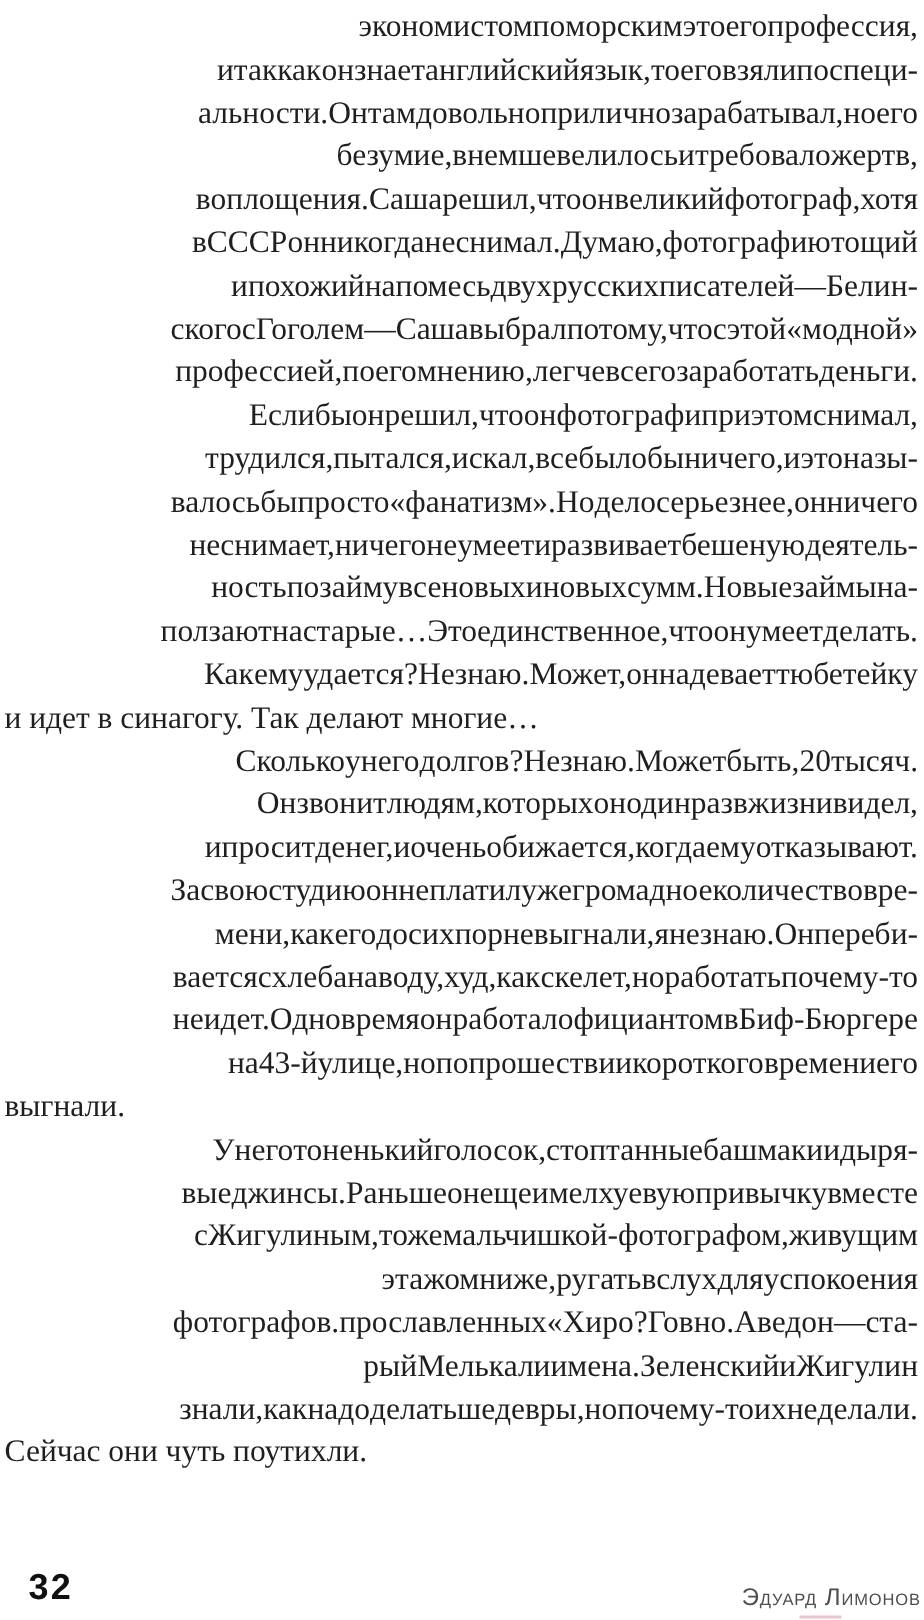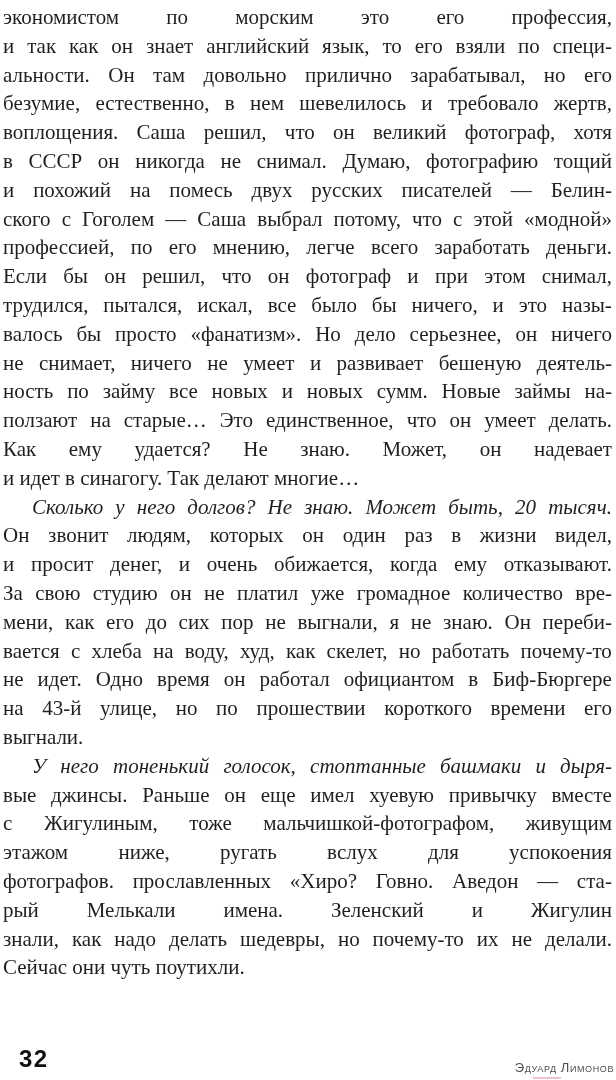--- a/index.html
+++ b/index.html
@@ -23,30 +23,30 @@
     position: absolute;
     top: 3px;
     left: 3px;
     right: 4px;
     color: var(--text, #1f1f1f);
     font-size: 21px;
     line-height: 28.8px;
   }
   .line {
     display: flex;
-    justify-content: space-between;
+    justify-content: flex-end;
     overflow: hidden;
     height: 28.8px;
   }
   .line span { flex: 0 0 auto; }
   .line.last {
     justify-content: flex-start;
     column-gap: 5.2px;
   }
-  .line.indent { padding-left: 29px; font-style: italic; }
+  .line.indent { padding-left: 29px; }
 
   .footer {
     position: absolute;
     left: 0; right: 0; bottom: 0;
     height: 46px;
   }
   .page-number {
     position: absolute;
     left: 19px;
     bottom: 7px;
@@ -56,21 +56,21 @@
     letter-spacing: 1.5px;
     color: var(--pagenum, #101010);
     margin-top: 32px;
   }
   .author {
     position: absolute;
     right: 2px;
     bottom: 5px;
     font-family: "Liberation Sans", sans-serif;
     font-variant: small-caps;
-    font-size: 13px;
+    font-size: 16px;
     letter-spacing: 0.6px;
     color: var(--author, #4e4e4e);
     white-space: nowrap;
   }
   .underline-marker {
     position: absolute;
     left: 533px;
     bottom: 1px;
     width: 28px;
     height: 2px;
@@ -109,21 +109,20 @@
         <span>Он</span>
         <span>там</span>
         <span>довольно</span>
         <span>прилично</span>
         <span>зарабатывал,</span>
         <span>но</span>
         <span>его</span>
       </div>
       <div class="line">
         <span>безумие,</span>
-        <span>естественно,</span>
         <span>в</span>
         <span>нем</span>
         <span>шевелилось</span>
         <span>и</span>
         <span>требовало</span>
         <span>жертв,</span>
       </div>
       <div class="line">
         <span>воплощения.</span>
         <span>Саша</span>
@@ -252,20 +251,21 @@
       </div>
       <div class="line">
         <span>Как</span>
         <span>ему</span>
         <span>удается?</span>
         <span>Не</span>
         <span>знаю.</span>
         <span>Может,</span>
         <span>он</span>
         <span>надевает</span>
+        <span>тюбетейку</span>
       </div>
       <div class="line last">
         <span>и</span>
         <span>идет</span>
         <span>в</span>
         <span>синагогу.</span>
         <span>Так</span>
         <span>делают</span>
         <span>многие…</span>
       </div>

